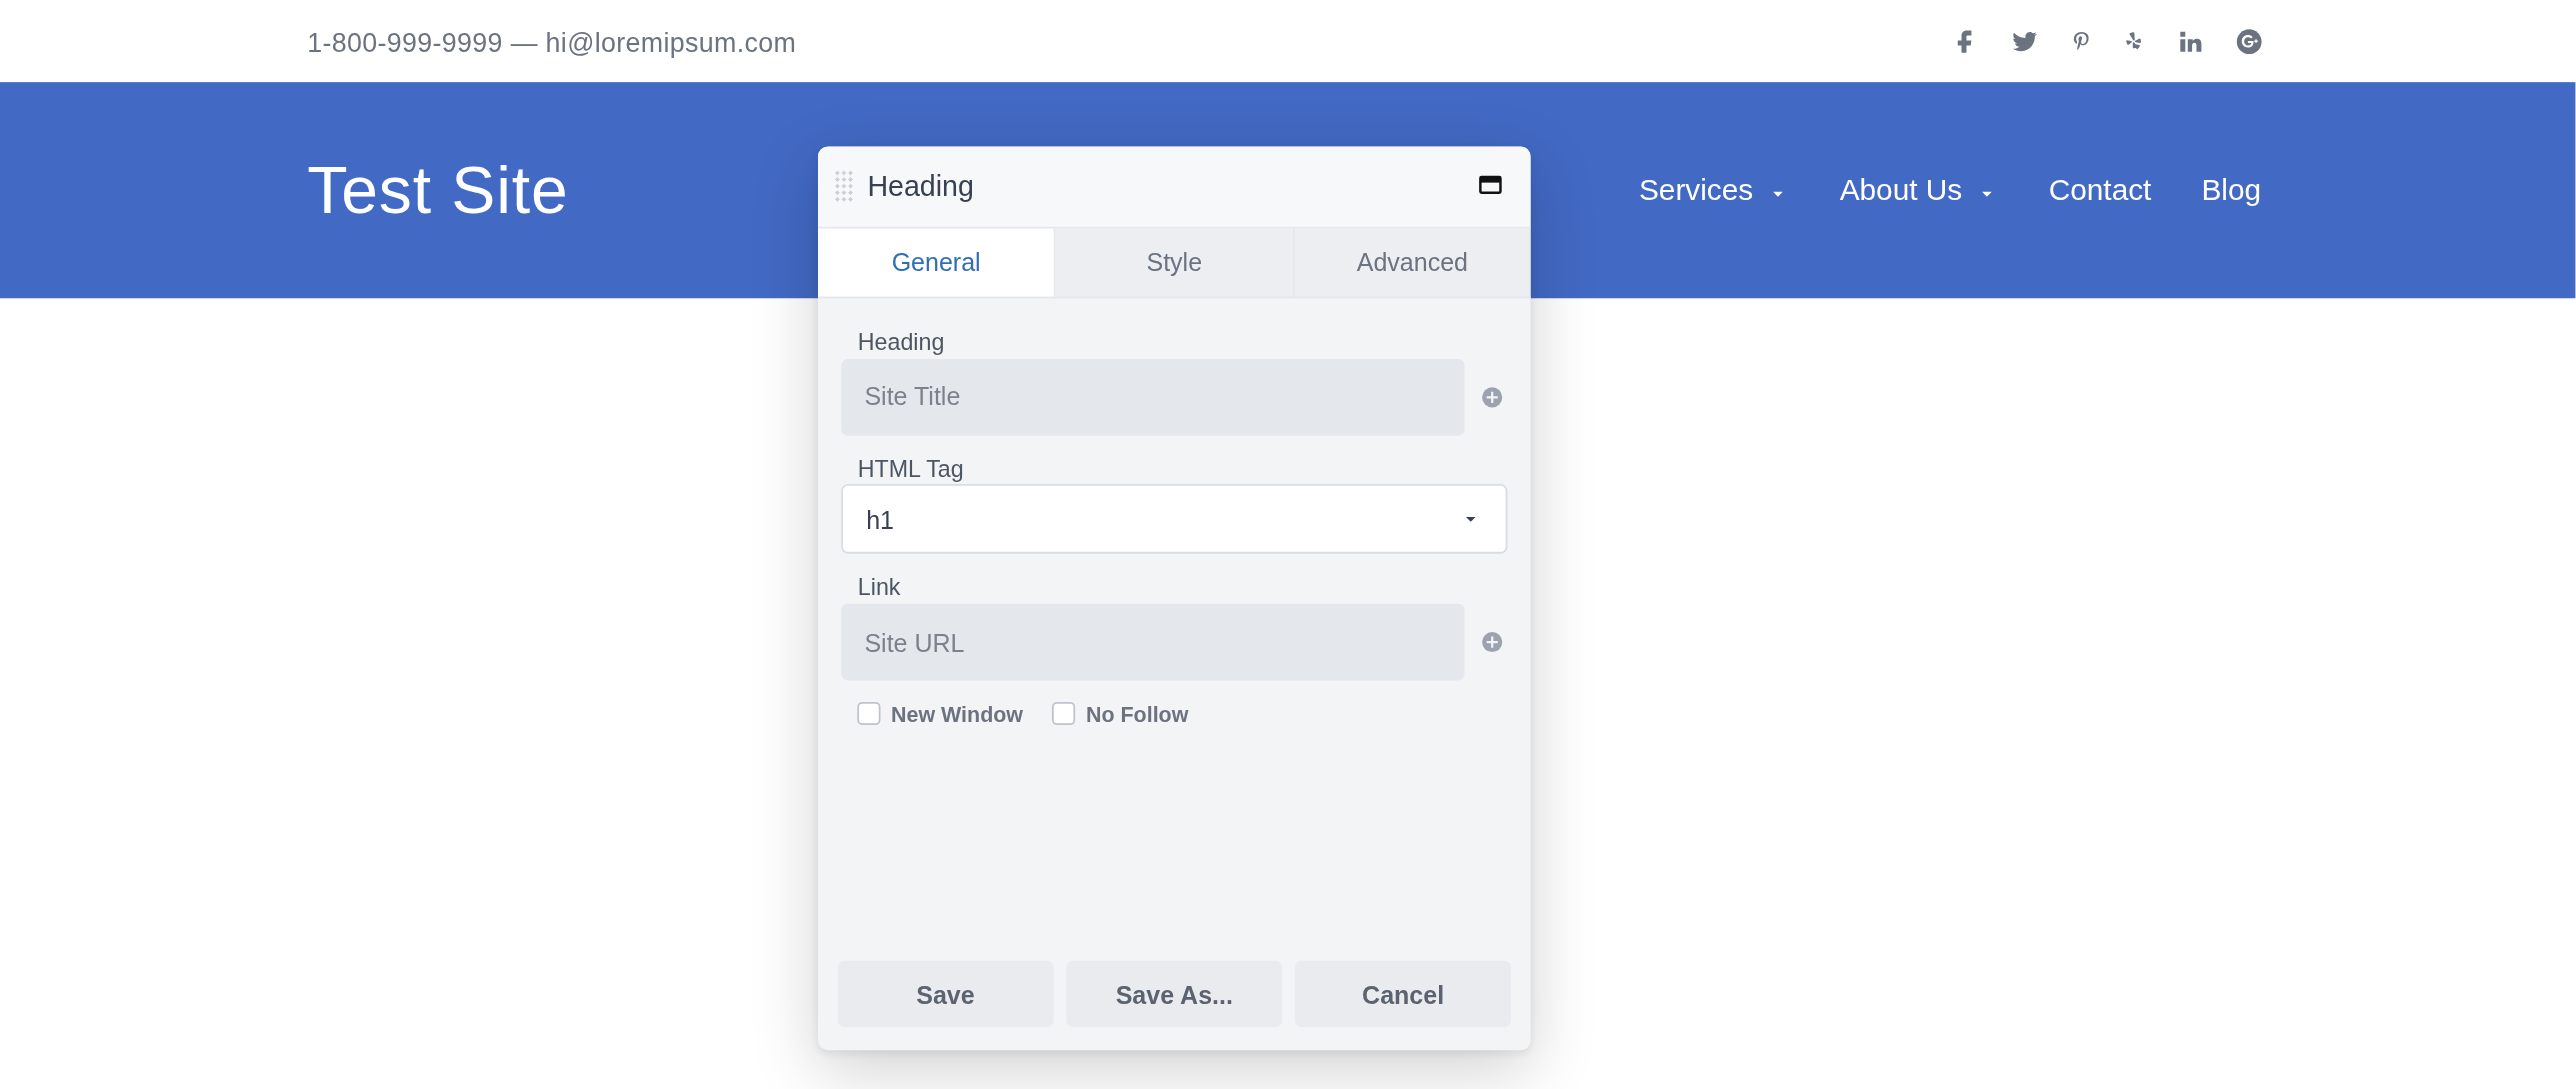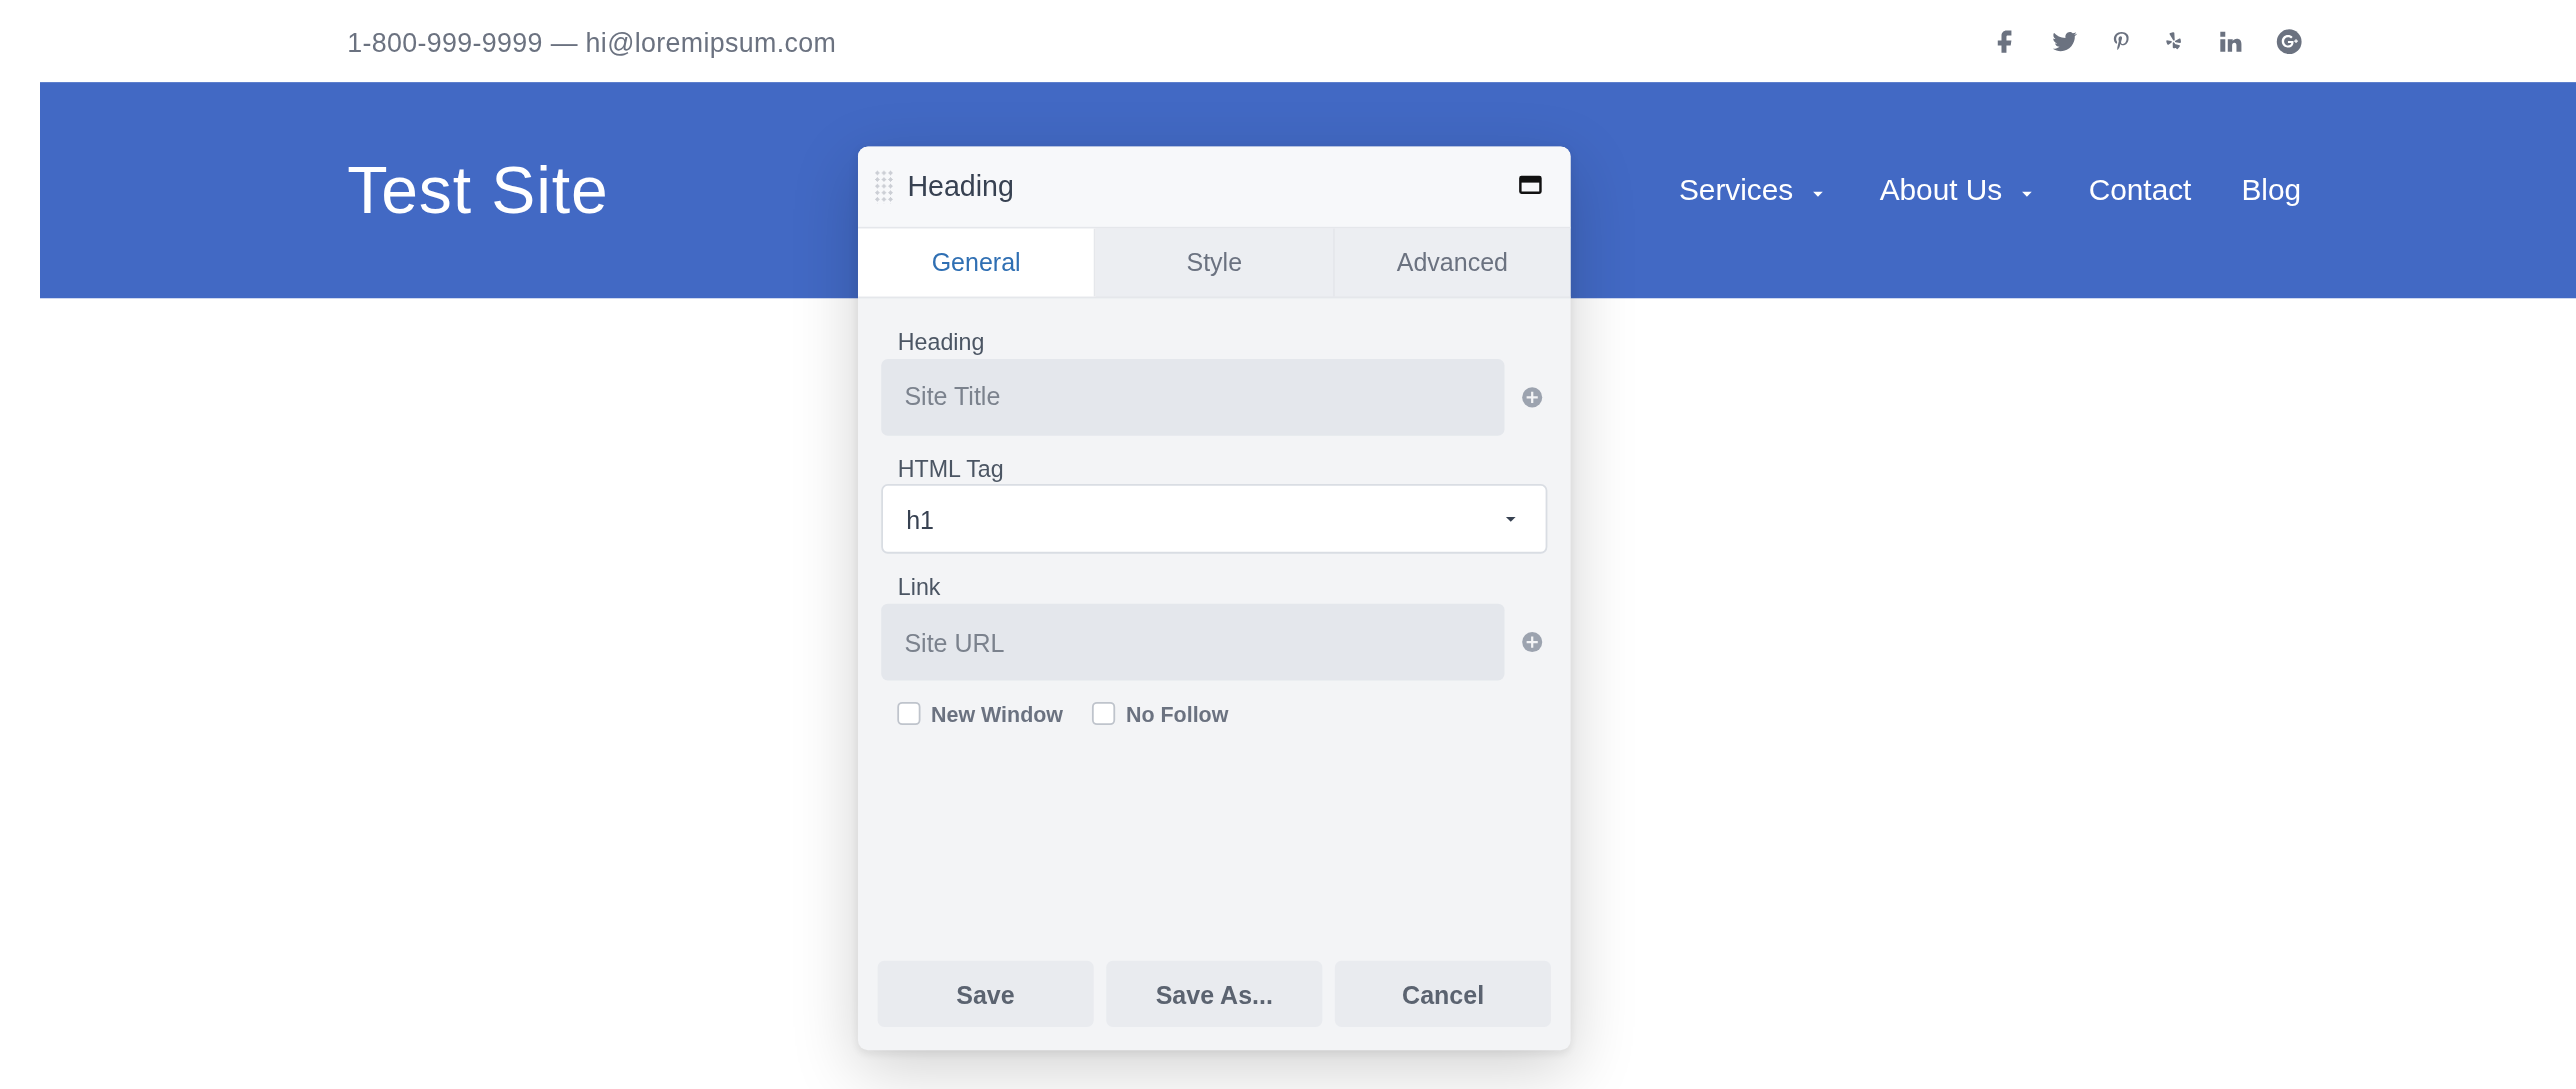--- a/index.html
+++ b/index.html
@@ -10,21 +10,20 @@
     width: 2576px;
     height: 1089px;
     overflow: hidden;
     position: relative;
   }
   .scale-wrap {
     transform: scale(1);
     transform-origin: top left;
     width: 2576px;
     height: 1089px;
-    padding-left: 40px;
   }
   .inner {
     width: 1442px;
     height: 612px;
     transform: scale(1.786);
     transform-origin: top left;
     position: relative;
   }
 
   

